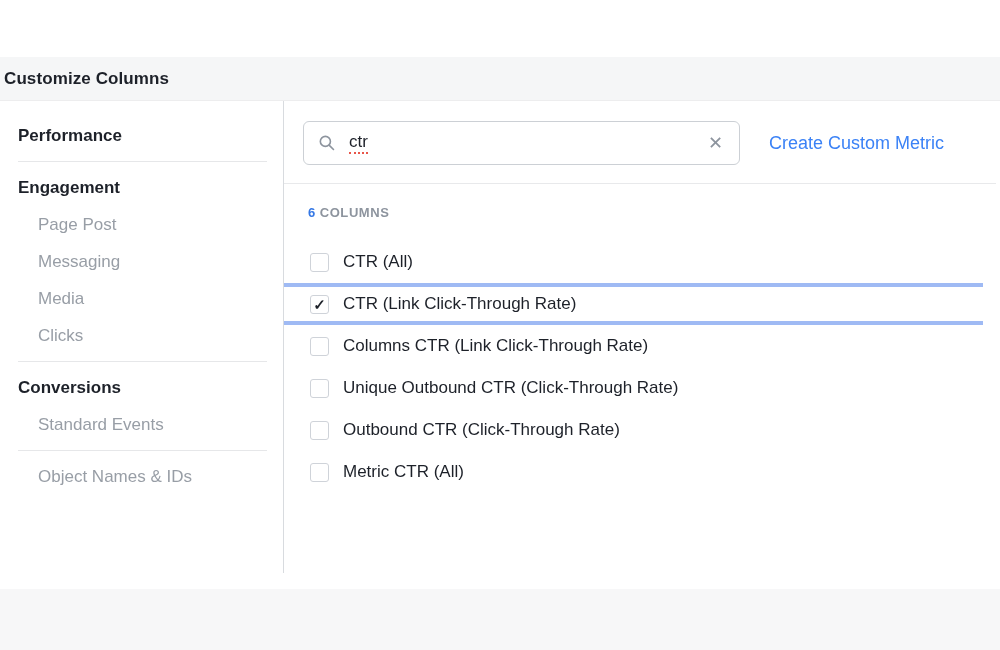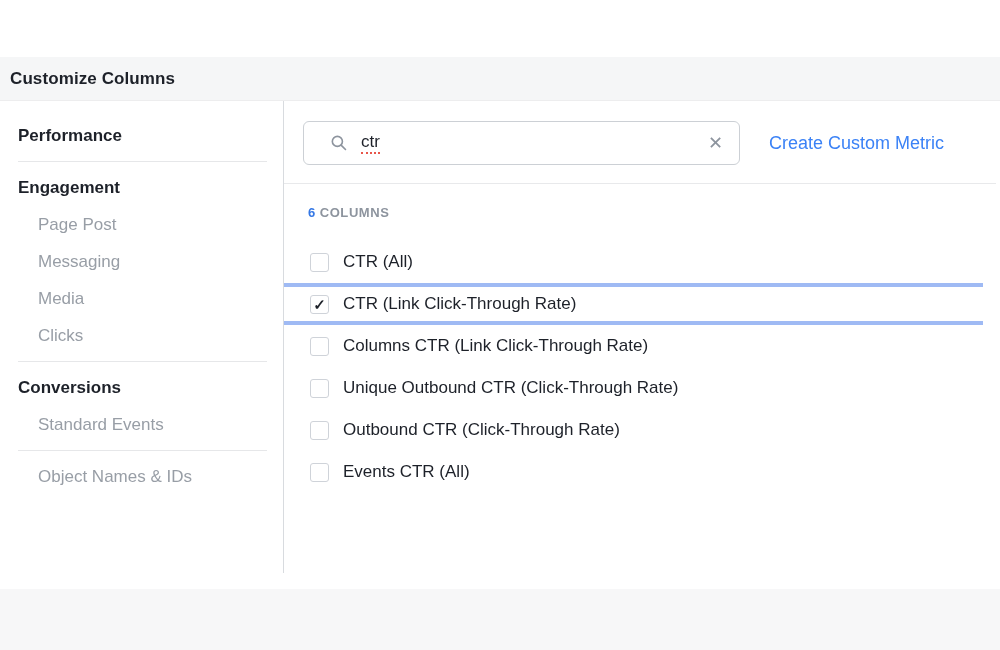--- a/index.html
+++ b/index.html
@@ -3,40 +3,40 @@
 <meta charset="utf-8">
 <style>
   * { margin:0; padding:0; box-sizing:border-box; }
   html,body { width:1000px; height:650px; background:#ffffff; }
   body { font-family:"Liberation Sans", sans-serif; }
   .page { position:relative; width:1000px; height:650px; background:#ffffff; overflow:hidden; }
 
   
   .topbar { position:absolute; top:57px; left:0; width:100%; height:44px;
             background:#f5f6f7; border-bottom:1px solid #ededee;
-            display:flex; align-items:center; padding-left:10px; }
+            display:flex; align-items:center; padding-left:4px; }
   .title { font-size:17px; font-weight:700; color:#1d2129; letter-spacing:.1px; }
 
   
   .body { position:absolute; top:101px; left:0; width:900px; height:488px; background:#fff; }
   .vdiv { position:absolute; left:283px; top:0; width:1px; height:472px; background:#d8dbdf; }
 
   
   .sidebar { position:absolute; left:0; top:0; width:283px; padding-top:16px; }
   .side-section-label { height:37px; display:flex; align-items:center; padding-left:18px;
                         font-size:17px; font-weight:700; color:#1d2129; cursor:pointer; }
   .side-item { height:37px; display:flex; align-items:center; padding-left:38px;
                font-size:17px; color:#989ea6; cursor:pointer; }
   .side-divider { height:1px; background:#e6e7e9; margin:7px 16px 7px 18px; }
 
   
   .main { position:absolute; left:284px; top:0; width:716px; height:488px; }
   .search-row { display:flex; align-items:center; margin:20px 0 0 19px; }
   .search-box { width:437px; height:44px; border:1px solid #ccd0d5; border-radius:6px;
-                background:#fff; display:flex; align-items:center; padding:0 16px 0 26px; }
+                background:#fff; display:flex; align-items:center; padding:0 16px 0 14px; }
   .search-icon { width:18px; height:18px; margin-right:13px; flex:none; }
   .search-text { font-size:17px; color:#1d2129; line-height:1.15; flex:none;
                  border-bottom:2px dotted #e8564a; }
   .clear { margin-left:auto; color:#8d949e; font-size:18px; line-height:1; cursor:pointer; }
   .link { margin-left:29px; color:#3b82f6; font-size:18px; font-weight:500;
           text-decoration:none; cursor:pointer; white-space:nowrap; }
 
   .hdiv { height:1px; background:#e8e9eb; margin:18px 4px 0 0; }
 
   .count-row { margin:21px 0 0 24px; font-size:13px; font-weight:700;
@@ -119,21 +119,21 @@
           <div class="row">
             <span class="checkbox"></span>
             <span class="row-label">Unique Outbound CTR (Click-Through Rate)</span>
           </div>
           <div class="row">
             <span class="checkbox"></span>
             <span class="row-label">Outbound CTR (Click-Through Rate)</span>
           </div>
           <div class="row">
             <span class="checkbox"></span>
-            <span class="row-label">Events CTR (All)</span>
+            <span class="row-label">Metric CTR (All)</span>
           </div>
         </div>
 
     </main>
   </div>
 
   <div class="footer"></div>
 </div>
 
 </body></html>

